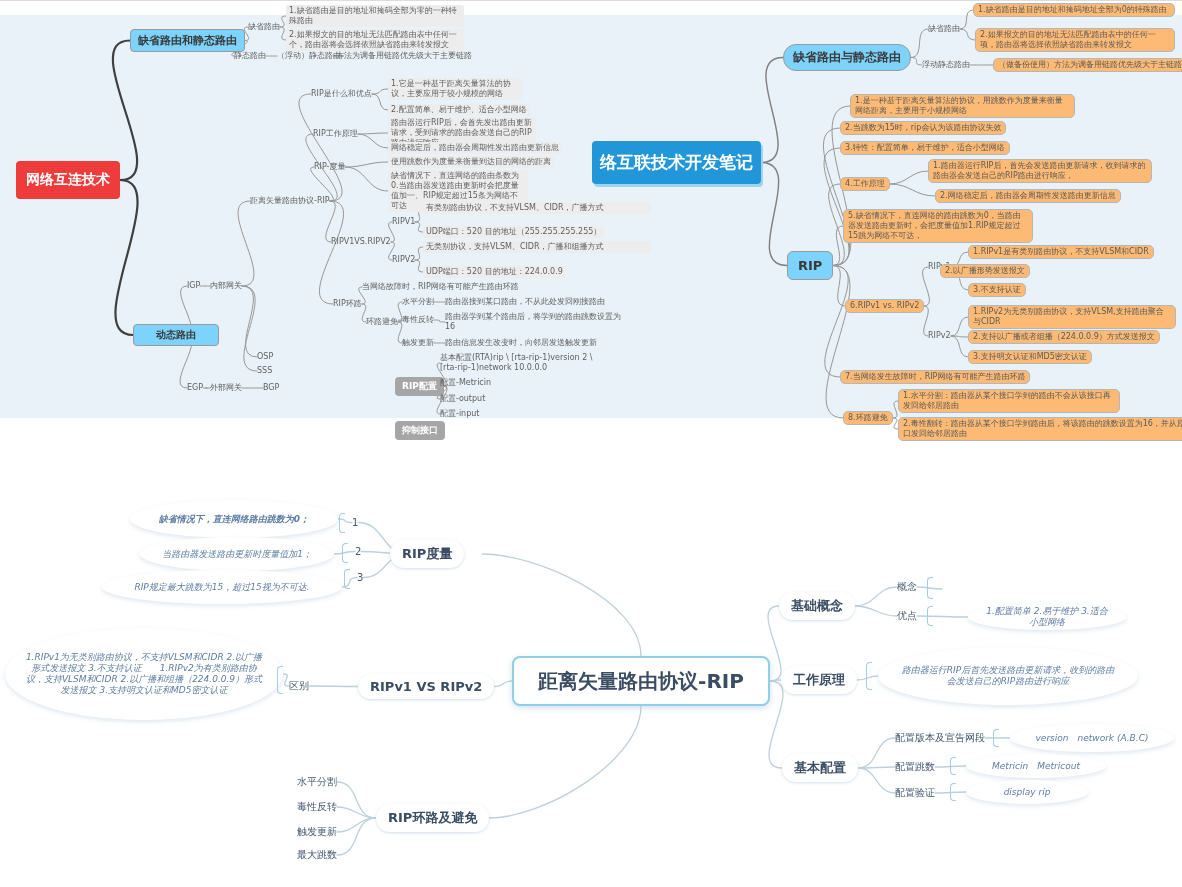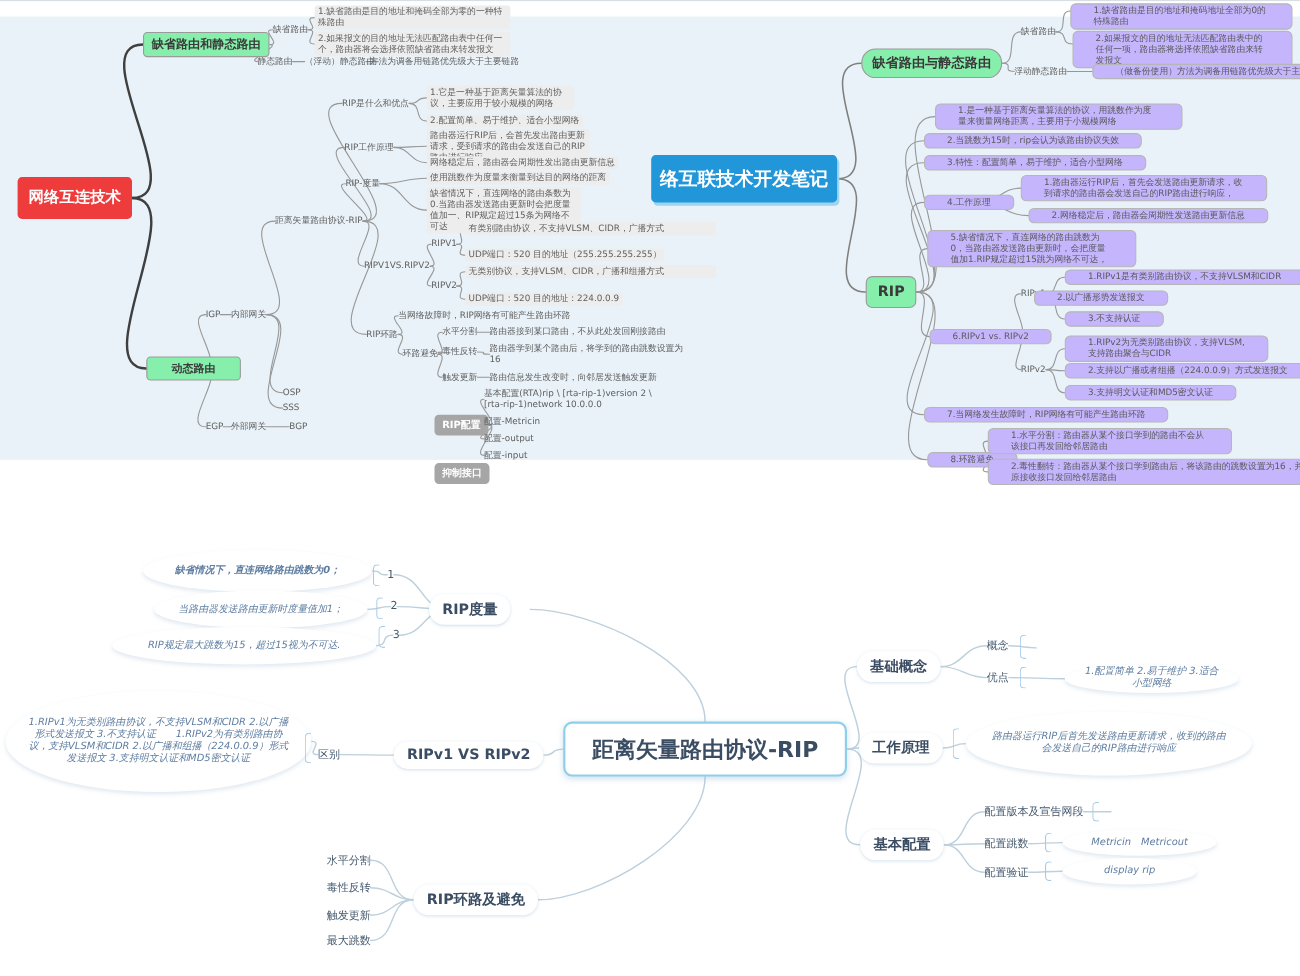--- a/index.html
+++ b/index.html
@@ -9,22 +9,22 @@
   .abs{position:absolute;}
   svg#wires{position:absolute;left:0;top:0;}
   .w1{stroke:#3f3f3f;stroke-width:2.2;fill:none;stroke-linecap:round;}
   .w2{stroke:#979797;stroke-width:1;fill:none;stroke-linecap:round;}
   .w3{stroke:#7f7f7f;stroke-width:1.4;fill:none;stroke-linecap:round;}
   .w4{stroke:#bdd0dc;stroke-width:1.3;fill:none;stroke-linecap:round;}
   .node{position:absolute;}
   .lbl8{font-size:8px;line-height:10px;color:#5f5f5f;}
   .nw{white-space:nowrap;}
   .leafg{background:#ededed;border-radius:3px;padding:1px 3px;}
-  .m2box{border:1px solid #b6b6b6;border-radius:5px;background:#c4b5fd;padding:1px 20px;font-size:8px;line-height:10px;color:#5a5a5a;}
-  .gnode{background:#86efac;border:1px solid #9a9a9a;border-radius:4px;color:#3a3a3a;font-weight:bold;}
+  .m2box{border:1px solid #b6b6b6;border-radius:5px;background:#fdba74;padding:1px 4px;font-size:8px;line-height:10px;color:#5a5a5a;}
+  .gnode{background:#7dd3fc;border:1px solid #9a9a9a;border-radius:4px;color:#3a3a3a;font-weight:bold;}
   .fillnode{background:#a6a6a6;color:#fff;border-radius:4px;font-weight:bold;font-size:9px;padding:3px 7px;}
   .redroot{background:#ee3b3b;color:#fff;font-weight:bold;font-size:14px;padding:10px 10px;border-radius:4px;}
   .blueroot{background:#2196d8;color:#fff;font-weight:bold;font-size:17px;padding:10px 8px;border-radius:4px;
             box-shadow:2px 3px 0 #9fd4ef;}
   .m3bg{background:#e9f2f8;}
   .pill{background:#fff;border-radius:15px;color:#3b4d63;font-weight:bold;font-size:13px;padding:5px 12px;
         box-shadow:0 1px 3px rgba(130,165,195,.35);white-space:nowrap;}
   .bubble{display:flex;align-items:center;justify-content:center;text-align:center;font-style:italic;
           background:#fff;border-radius:50%;color:#5e7da1;font-size:9px;line-height:11px;
           box-shadow:0 2px 4px rgba(150,180,205,.3);padding:4px 14px;}
@@ -216,21 +216,21 @@
   <div class="node m2box nw" id="m2_i4" style="left:840px;top:177px;">4.工作原理</div>
   <div class="node m2box" id="m2_i41" style="left:928px;top:159px;width:224px;">1.路由器运行RIP后，首先会发送路由更新请求，收到请求的路由器会发送自己的RIP路由进行响应，</div>
   <div class="node m2box nw" id="m2_i42" style="left:935px;top:189px;">2.网络稳定后，路由器会周期性发送路由更新信息</div>
   <div class="node m2box" id="m2_i5" style="left:843px;top:209px;width:190px;">5.缺省情况下，直连网络的路由跳数为0，当路由器发送路由更新时，会把度量值加1.RIP规定超过15跳为网络不可达，</div>
   <div class="node m2box nw" id="m2_i6" style="left:845px;top:299px;">6.RIPv1 vs. RIPv2</div>
   <div class="node lbl8 nw" id="m2_v1" style="left:928px;top:262px;">RIPv1</div>
   <div class="node m2box nw" id="m2_v11" style="left:968px;top:245px;">1.RIPv1是有类别路由协议，不支持VLSM和CIDR</div>
   <div class="node m2box nw" id="m2_v12" style="left:940px;top:264px;">2.以广播形势发送报文</div>
   <div class="node m2box nw" id="m2_v13" style="left:968px;top:283px;">3.不支持认证</div>
   <div class="node lbl8 nw" id="m2_v2" style="left:928px;top:331px;">RIPv2</div>
-  <div class="node m2box" id="m2_v21" style="left:968px;top:305px;width:185px;">1.RIPv2为无类别路由协议，支持VLSM,支持路由聚合与CIDR</div>
+  <div class="node m2box" id="m2_v21" style="left:968px;top:305px;width:208px;">1.RIPv2为无类别路由协议，支持VLSM,支持路由聚合与CIDR</div>
   <div class="node m2box nw" id="m2_v22" style="left:968px;top:330px;">2.支持以广播或者组播（224.0.0.9）方式发送报文</div>
   <div class="node m2box nw" id="m2_v23" style="left:968px;top:350px;">3.支持明文认证和MD5密文认证</div>
   <div class="node m2box nw" id="m2_i7" style="left:840px;top:370px;">7.当网络发生故障时，RIP网络有可能产生路由环路</div>
   <div class="node m2box nw" id="m2_i8" style="left:843px;top:411px;">8.环路避免</div>
   <div class="node m2box" id="m2_i81" style="left:898px;top:389px;width:222px;">1.水平分割：路由器从某个接口学到的路由不会从该接口再发回给邻居路由</div>
   <div class="node m2box" id="m2_i82" style="left:898px;top:417px;width:322px;">2.毒性翻转：路由器从某个接口学到路由后，将该路由的跳数设置为16，并从原接收接口发回给邻居路由</div>
 
   <div class="node bubble" id="m3_m1" style="left:130px;top:500px;width:208px;height:38px;font-weight:bold;">缺省情况下，直连网络路由跳数为0；</div>
   <div class="node bubble" id="m3_m2" style="left:140px;top:537px;width:194px;height:34px;">当路由器发送路由更新时度量值加1；</div>
   <div class="node bubble" id="m3_m3" style="left:102px;top:570px;width:240px;height:34px;">RIP规定最大跳数为15，超过15视为不可达.</div>
@@ -262,20 +262,21 @@
   <div class="brace" style="left:927px;top:606px;height:20px;"></div>
   <div class="node bubble" id="m3_adesc" style="left:968px;top:604px;width:158px;height:26px;">1.配置简单 2.易于维护 3.适合小型网络</div>
 
   <div class="node pill" id="m3_work" style="left:781px;top:666px;">工作原理</div>
   <div class="brace" style="left:866px;top:662px;height:28px;"></div>
   <div class="node bubble" id="m3_wdesc" style="left:878px;top:647px;width:260px;height:58px;padding:6px 22px;">路由器运行RIP后首先发送路由更新请求，收到的路由会发送自己的RIP路由进行响应</div>
 
   <div class="node pill" id="m3_config" style="left:782px;top:754px;">基本配置</div>
   <div class="node slab" id="m3_f1" style="left:895px;top:731px;">配置版本及宣告网段</div>
   <div class="brace" style="left:993px;top:729px;height:18px;"></div>
+  <div class="node bubble" id="m3_f1d" style="left:1010px;top:724px;width:164px;height:28px;">version　network (A.B.C)</div>
   <div class="node slab" id="m3_f2" style="left:895px;top:760px;">配置跳数</div>
   <div class="brace" style="left:950px;top:757px;height:18px;"></div>
   <div class="node bubble" id="m3_f2d" style="left:966px;top:754px;width:140px;height:24px;">Metricin　Metricout</div>
   <div class="node slab" id="m3_f3" style="left:895px;top:786px;">配置验证</div>
   <div class="brace" style="left:950px;top:783px;height:18px;"></div>
   <div class="node bubble" id="m3_f3d" style="left:966px;top:780px;width:122px;height:24px;">display rip</div>
 
 </div>
 
 </body></html>

